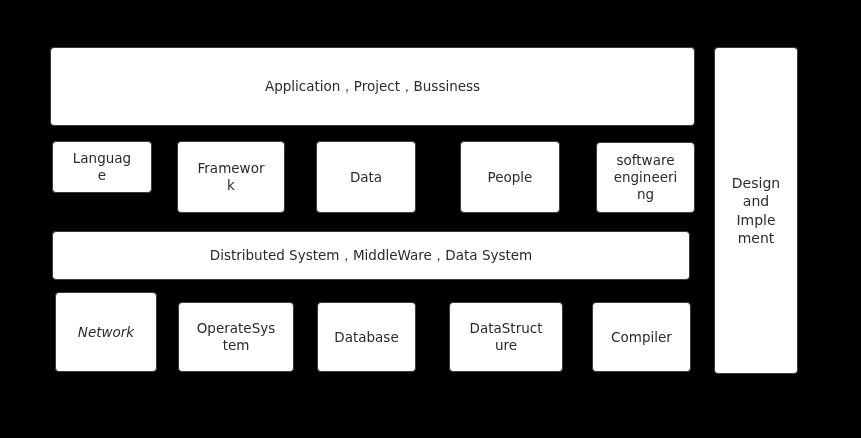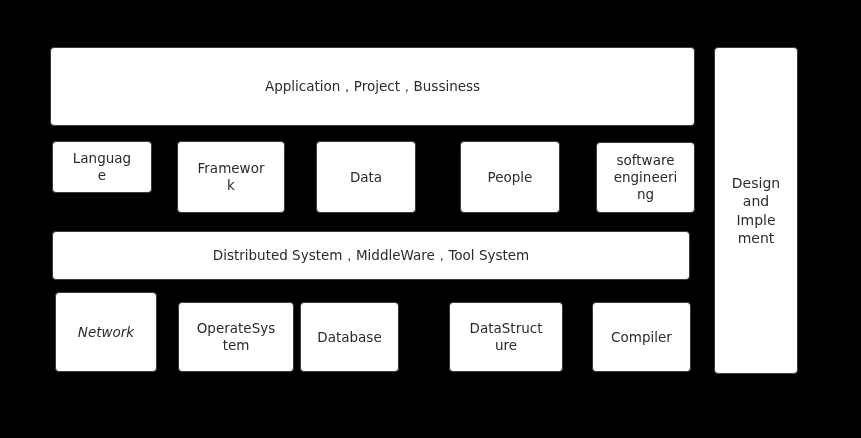--- a/index.html
+++ b/index.html
@@ -70,32 +70,32 @@
 
   <div class="box" style="left:460px; top:141px; width:100px; height:72px;">
     <span class="box-label">People</span>
   </div>
 
   <div class="box" style="left:596px; top:142px; width:99px; height:71px;">
     <span class="box-label">software engineering</span>
   </div>
 
   <div class="box banner" style="left:52px; top:231px; width:638px; height:49px;">
-    <span class="box-label">Distributed System，MiddleWare，Tool System</span>
+    <span class="box-label">Distributed System，MiddleWare，Data System</span>
   </div>
 
   <div class="box" style="left:55px; top:292px; width:102px; height:80px;font-style:italic;">
     <span class="box-label">Network</span>
   </div>
 
   <div class="box" style="left:178px; top:302px; width:116px; height:70px;">
     <span class="box-label">OperateSystem</span>
   </div>
 
-  <div class="box" style="left:300px; top:302px; width:99px; height:70px;">
+  <div class="box" style="left:317px; top:302px; width:99px; height:70px;">
     <span class="box-label">Database</span>
   </div>
 
   <div class="box" style="left:449px; top:302px; width:114px; height:70px;">
     <span class="box-label">DataStructure</span>
   </div>
 
   <div class="box" style="left:592px; top:302px; width:99px; height:70px;">
     <span class="box-label">Compiler</span>
   </div>

